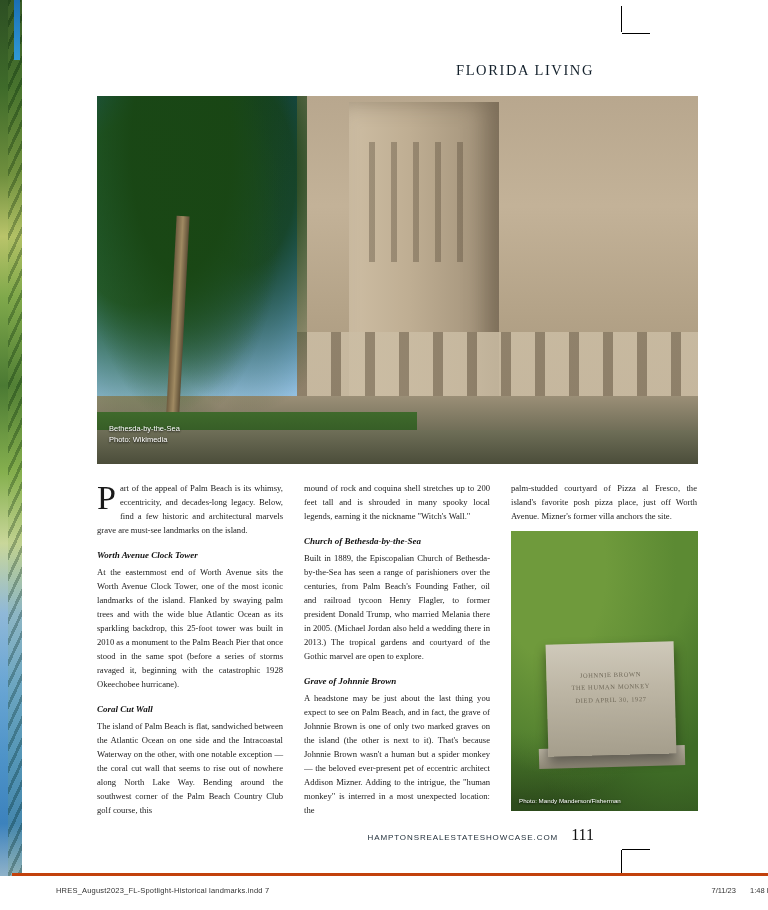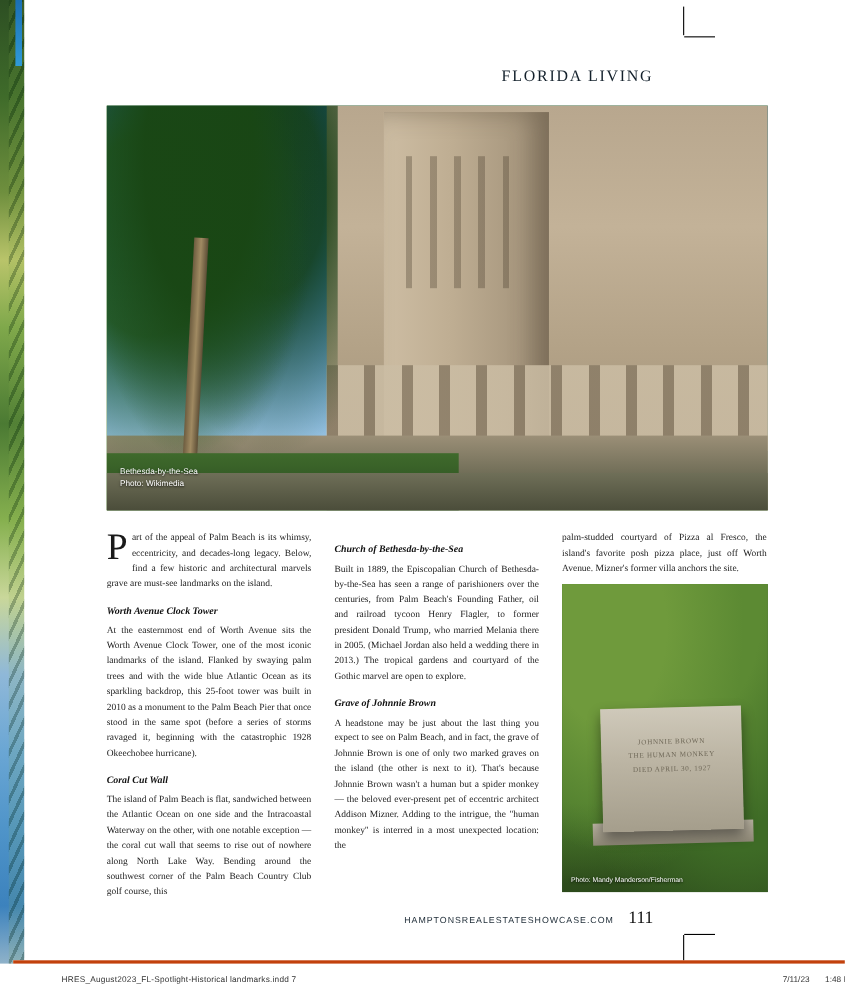--- a/index.html
+++ b/index.html
@@ -87,21 +87,21 @@
   }
 
   
   .hero {
     position: absolute;
     left: 97px;
     top: 96px;
     width: 601px;
     height: 368px;
     overflow: hidden;
-    background: #4d7c0f;
+    background: #000000;
   }
   .hero-sky {
     position: absolute; inset: 0;
     background: linear-gradient(180deg, #1a62a8 0%, #2f80c2 38%, #7fb4dc 72%, #bcd6e8 100%);
   }
   .hero-church {
     position: absolute;
     left: 200px; top: 0;
     width: 401px; height: 368px;
     background: linear-gradient(180deg, #b8a78e 0%, #c3b298 30%, #b3a287 60%, #9c8d75 100%);
@@ -359,20 +359,21 @@
       </p>
 
       <div class="subhead">Worth Avenue Clock Tower</div>
       <p>At the easternmost end of Worth Avenue sits the Worth Avenue Clock Tower, one of the most iconic landmarks of the island. Flanked by swaying palm trees and with the wide blue Atlantic Ocean as its sparkling backdrop, this 25-foot tower was built in 2010 as a monument to the Palm Beach Pier that once stood in the same spot (before a series of storms ravaged it, beginning with the catastrophic 1928 Okeechobee hurricane).</p>
 
       <div class="subhead">Coral Cut Wall</div>
       <p>The island of Palm Beach is flat, sandwiched between the Atlantic Ocean on one side and the Intracoastal Waterway on the other, with one notable exception — the coral cut wall that seems to rise out of nowhere along North Lake Way. Bending around the southwest corner of the Palm Beach Country Club golf course, this</p>
     </div>
 
     <div class="col col-2">
+      <p>mound of rock and coquina shell stretches up to 200 feet tall and is shrouded in many spooky local legends, earning it the nickname "Witch's Wall."</p>
 
       <div class="subhead">Church of Bethesda-by-the-Sea</div>
       <p>Built in 1889, the Episcopalian Church of Bethesda-by-the-Sea has seen a range of parishioners over the centuries, from Palm Beach's Founding Father, oil and railroad tycoon Henry Flagler, to former president Donald Trump, who married Melania there in 2005. (Michael Jordan also held a wedding there in 2013.) The tropical gardens and courtyard of the Gothic marvel are open to explore.</p>
 
       <div class="subhead">Grave of Johnnie Brown</div>
       <p>A headstone may be just about the last thing you expect to see on Palm Beach, and in fact, the grave of Johnnie Brown is one of only two marked graves on the island (the other is next to it). That's because Johnnie Brown wasn't a human but a spider monkey — the beloved ever-present pet of eccentric architect Addison Mizner. Adding to the intrigue, the "human monkey" is interred in a most unexpected location: the</p>
     </div>
 
     <div class="col col-3">
       <p>palm-studded courtyard of Pizza al Fresco, the island's favorite posh pizza place, just off Worth Avenue. Mizner's former villa anchors the site.</p>

